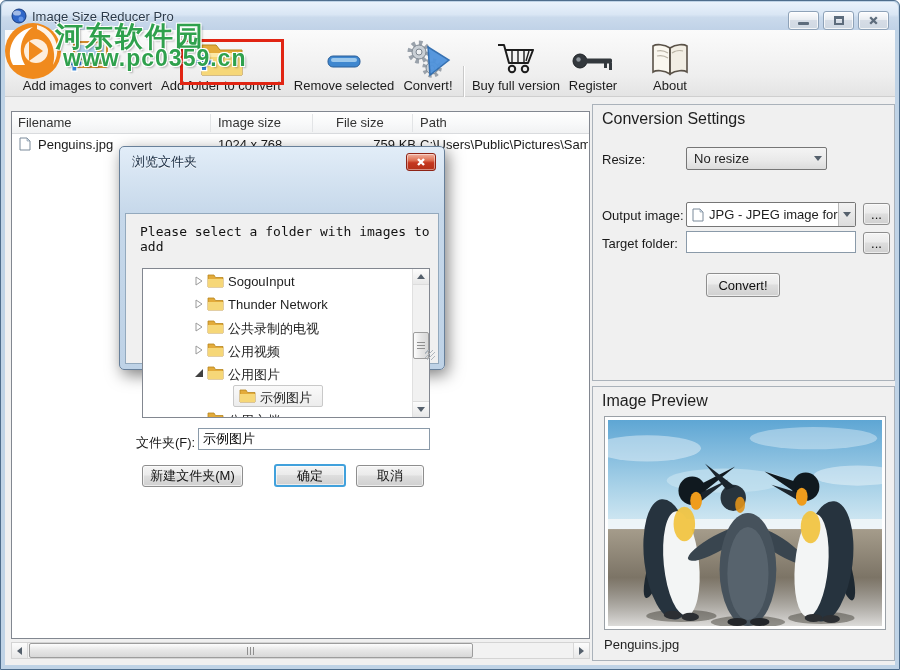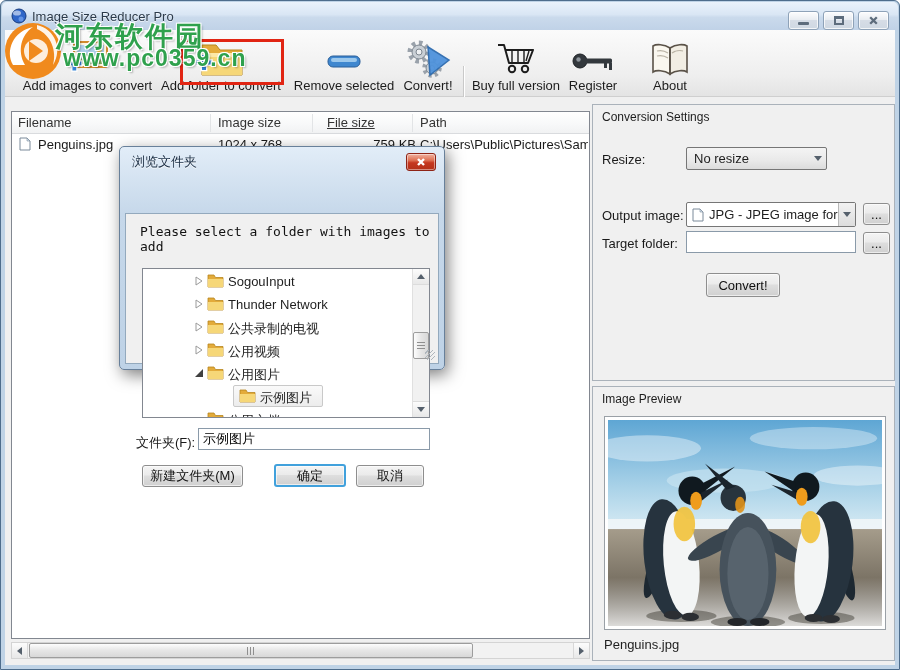--- a/index.html
+++ b/index.html
@@ -61,21 +61,21 @@
   .tri { width:0; height:0; }
   .tri.left  { border-top:4px solid transparent; border-bottom:4px solid transparent; border-right:5px solid #55606c; }
   .tri.right { border-top:4px solid transparent; border-bottom:4px solid transparent; border-left:5px solid #55606c; }
   .tri.up    { border-left:4px solid transparent; border-right:4px solid transparent; border-bottom:5px solid #55606c; }
   .tri.down  { border-left:4px solid transparent; border-right:4px solid transparent; border-top:5px solid #55606c; }
 
   
   .group { position:absolute; left:587px; width:303px; background:#f0f0f0; border:1px solid #aab2ba; }
   .settings { top:7px; height:277px; }
   .preview  { top:289px; height:275px; }
-  .group-title { position:absolute; left:9px; top:5px; font-size:12px; color:#1e1e1e; }
+  .group-title { position:absolute; left:9px; top:5px; font-size:16px; color:#1e1e1e; }
   .form-label { position:absolute; left:9px; font-size:13px; color:#1a1a1a; }
   .combo { position:absolute; border:1px solid #767676; border-radius:2px; display:flex; align-items:center;
     background:linear-gradient(#f4f4f4,#e9e9e9 60%,#dcdcdc); cursor:pointer; }
   .combo .ct { flex:1; padding-left:7px; white-space:nowrap; overflow:hidden; font-size:13px; }
   .combo .ca { width:17px; display:flex; align-items:center; justify-content:center; }
   .combo.white { background:#fff; }
   .combo.white .ca { align-self:stretch; border-left:1px solid #b8b8b8; background:linear-gradient(#f2f2f2,#ddd); }
   .txtfield { position:absolute; border:1px solid #8a9aa9; background:#fff; font-size:13px; padding:2px 4px;
     font-family:"Liberation Sans",sans-serif; }
   .btn7 { position:absolute; border:1px solid #8e8e8e; border-radius:3px; font-size:13px; color:#111;
@@ -231,21 +231,21 @@
     </svg>
     <div class="wm wm-t1">河东软件园</div>
     <div class="wm wm-t2">www.pc0359.cn</div>
 
     <div class="main">
 
       <div class="filelist">
         <div class="fl-header">
           <span class="fl-h" style="left:6px;">Filename</span>
           <span class="fl-h" style="left:206px;">Image size</span>
-          <span class="fl-h" style="left:315px;text-decoration:underline;">File size</span>
+          <span class="fl-h" style="left:324px;">File size</span>
           <span class="fl-h" style="left:408px;">Path</span>
           <span class="fl-sep" style="left:198px;"></span>
           <span class="fl-sep" style="left:300px;"></span>
           <span class="fl-sep" style="left:400px;"></span>
         </div>
         <div class="fl-row">
           <svg class="doc-ic" width="12" height="14" viewBox="0 0 12 14">
             <path d="M1 1 h7 l3 3 v9 H1 Z" fill="#fff" stroke="#7a8a9a"></path>
               <path d="M8 1 l3 3 H8 Z" fill="#d8e4f0" stroke="#7a8a9a" stroke-width=".6"></path>
           </svg>

